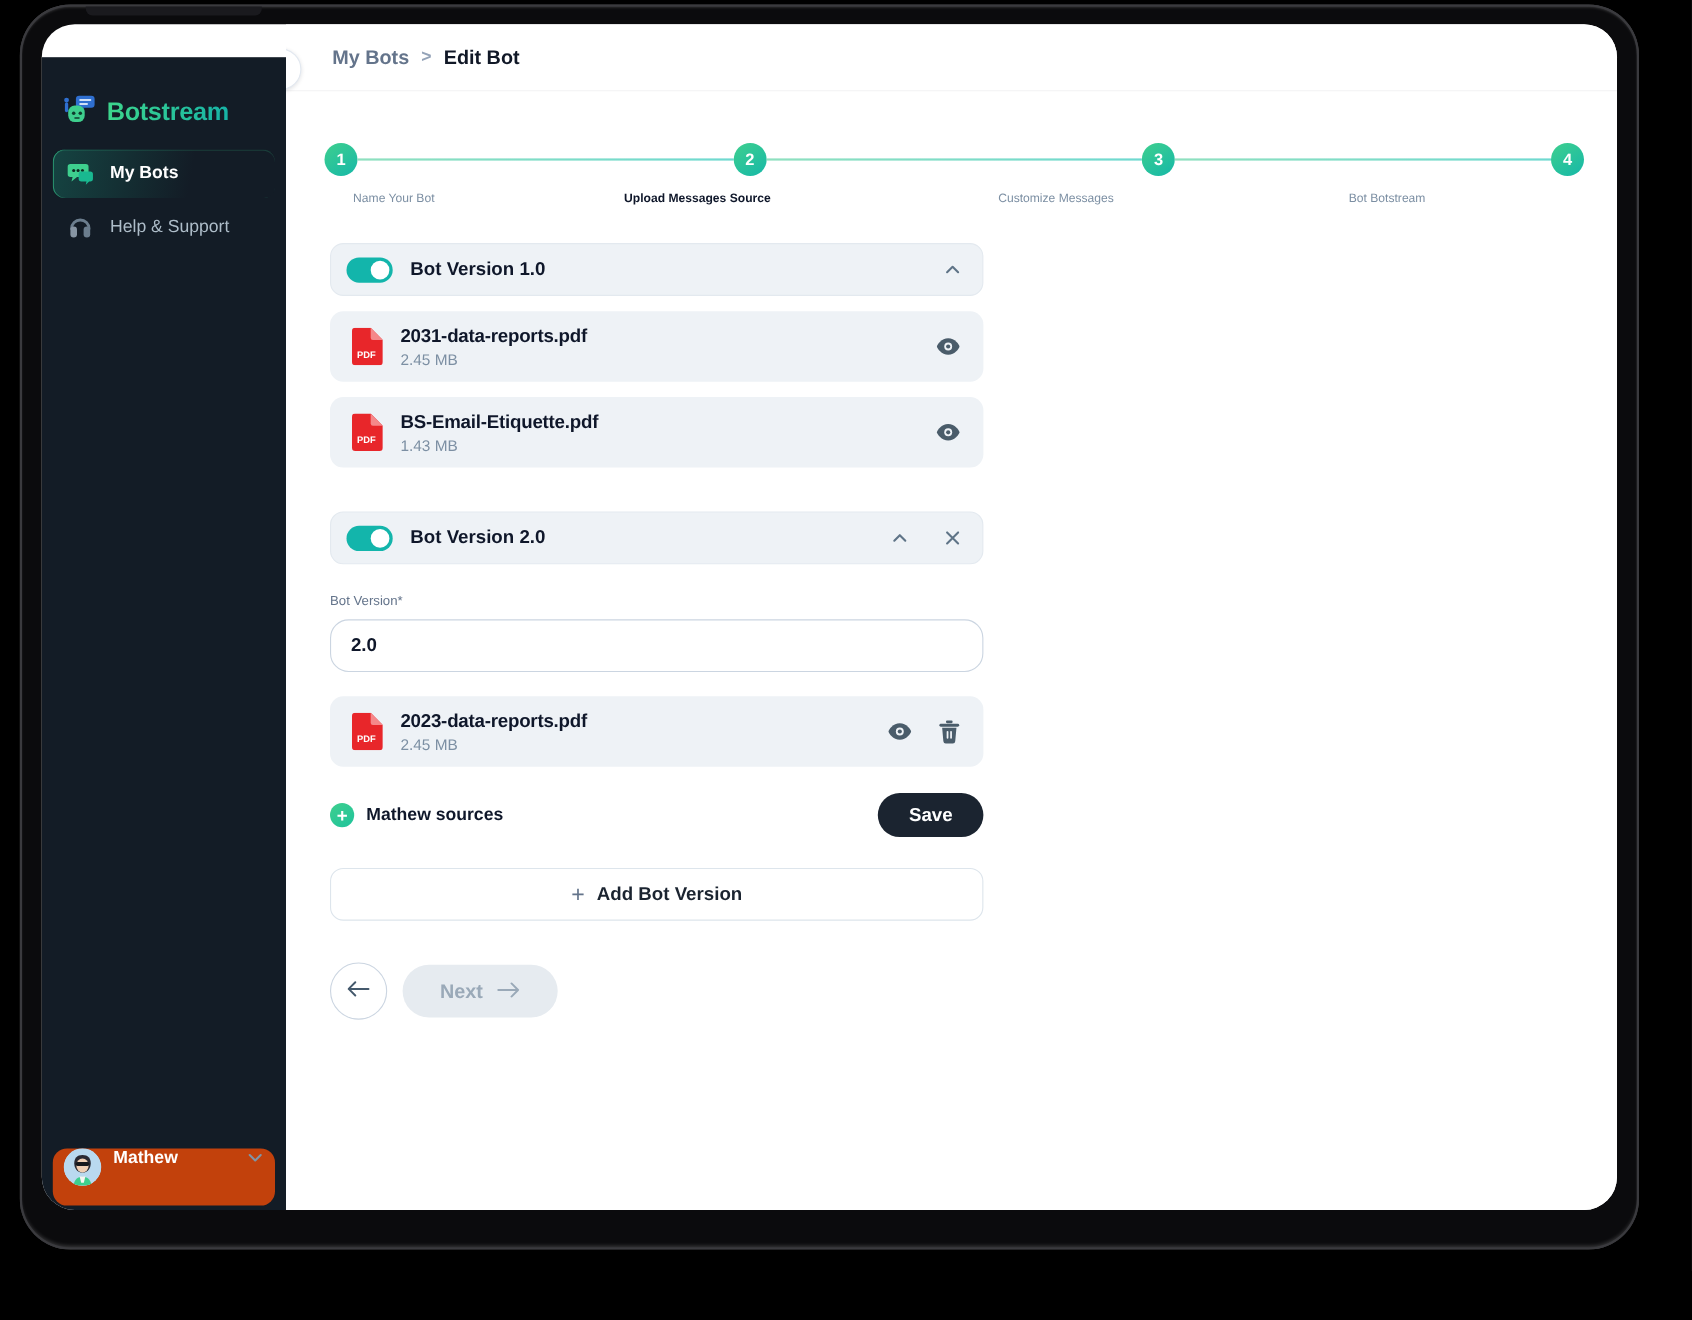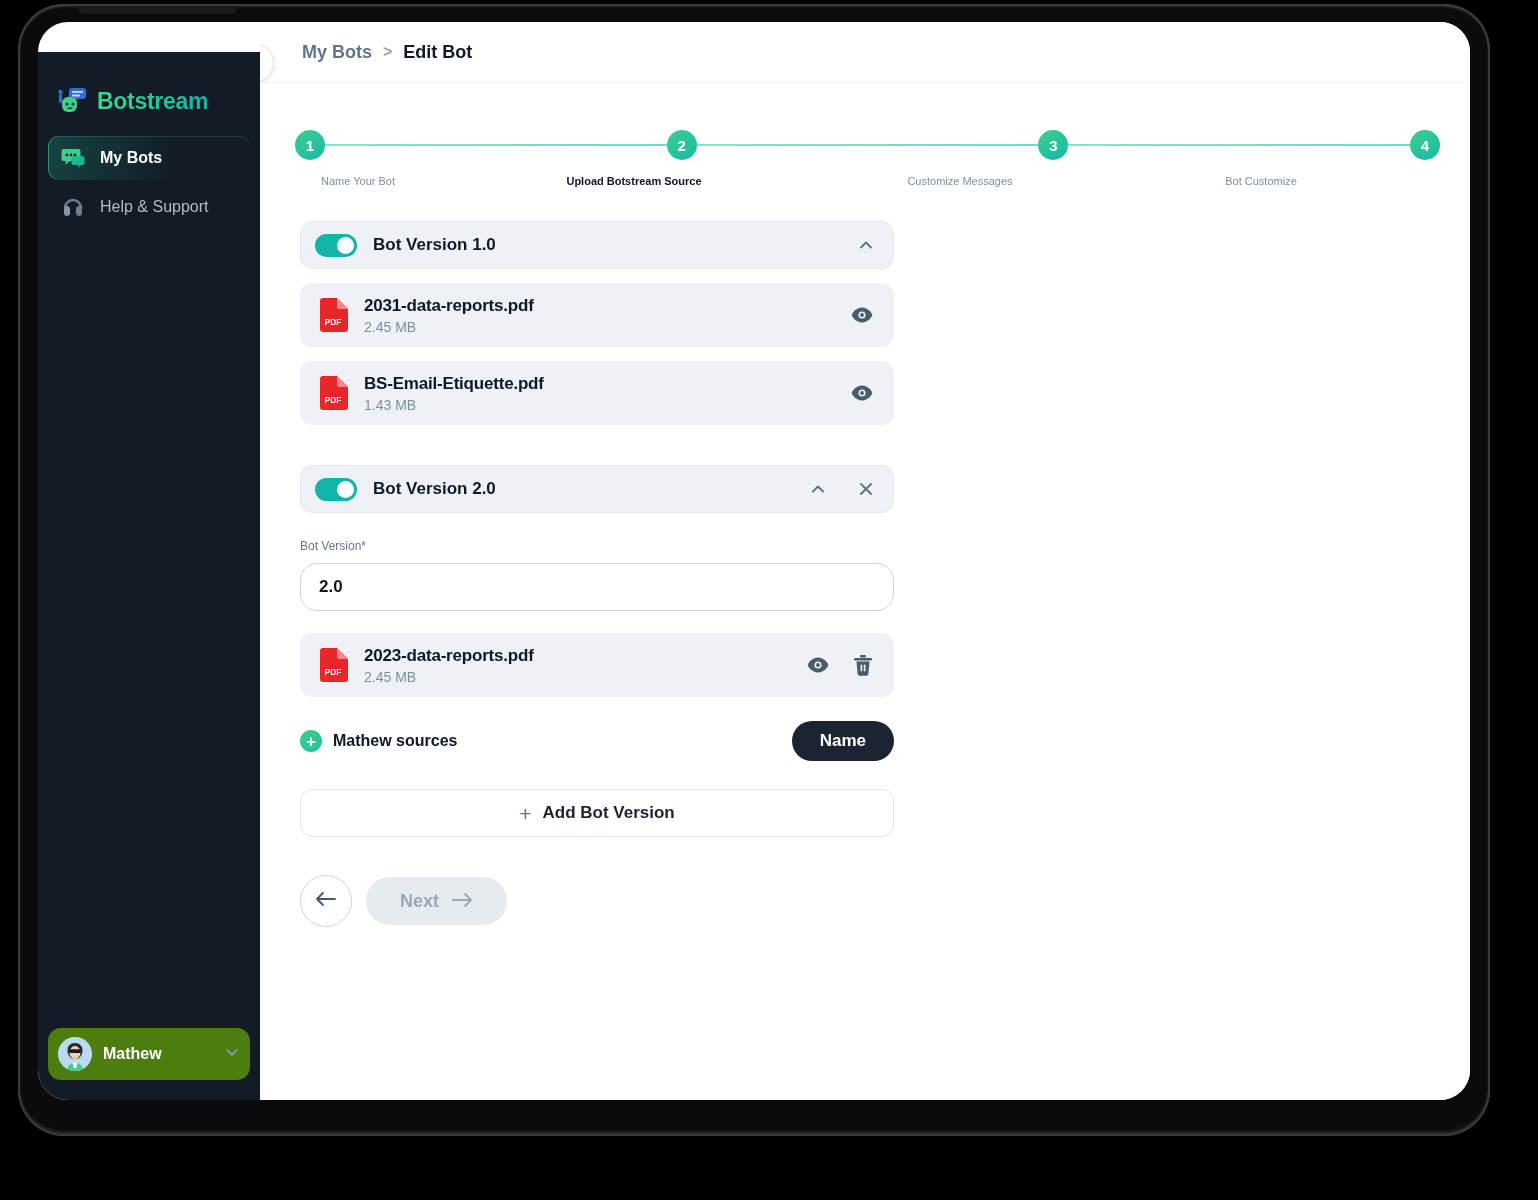--- a/index.html
+++ b/index.html
@@ -70,24 +70,24 @@
     cursor: pointer;
   }
   .nav-item.active {
     background: linear-gradient(100deg, rgba(26,160,130,0.30) 0%, rgba(19,28,38,0.25) 62%);
     color: #ffffff; font-weight: 600;
     box-shadow: inset 1px 0 0 rgba(60,214,150,0.55), inset 0 1px 0 rgba(60,214,150,0.18);
   }
   .nav-icon { width: 26px; height: 26px; flex: 0 0 26px; display:flex; align-items:center; justify-content:center;}
 
   .user-card {
-    position: absolute; left: 10px; bottom: 20px;
+    position: absolute; left: 10px; bottom: 4px;
     width: 202px; height: 52px;
-    background: #4d7c0f; border-radius: 13px;
-    display: flex; align-items: center; gap: 11px;
+    background: #c2410c; border-radius: 13px;
+    display: flex; gap: 11px;
     padding: 0 10px; cursor: pointer;
   }
   .avatar {
     width: 34px; height: 34px; border-radius: 50%;
     background: #b9d9ef; overflow: hidden; position: relative; flex: 0 0 34px;
   }
   .user-name { color: #fff; font-size: 16px; font-weight: 700; flex: 1; }
 
   
   #main { flex: 1; background: #ffffff; position: relative; overflow: hidden; }
@@ -299,23 +299,23 @@
           <div class="step-node">1</div>
           <div class="step-line"></div>
           <div class="step-node">2</div>
           <div class="step-line"></div>
           <div class="step-node">3</div>
           <div class="step-line"></div>
           <div class="step-node">4</div>
         </div>
         <div class="step-labels">
           <span class="step-label" style="width:226px;margin-left:-50px;text-align:center;">Name Your Bot</span>
-          <span class="step-label active" style="width:326px;text-align:center;">Upload Botstream Source</span>
+          <span class="step-label active" style="width:326px;text-align:center;">Upload Messages Source</span>
           <span class="step-label" style="width:326px;text-align:center;">Customize Messages</span>
-          <span class="step-label" style="width:276px;text-align:center;">Bot Customize</span>
+          <span class="step-label" style="width:276px;text-align:center;">Bot Botstream</span>
         </div>
       </div>
 
       <div id="content">
 
         
         <div class="version-card">
           <span class="toggle"></span>
           <span class="version-title">Bot Version 1.0</span>
           <span class="icon-btn">
@@ -420,21 +420,21 @@
               </svg>
             </span>
           </span>
         </div>
 
         <div class="action-row">
           <span class="upload-link">
             <span class="plus-circle">+</span>
             <span class="upload-text">Mathew sources</span>
           </span>
-          <button class="save-btn">Name</button>
+          <button class="save-btn">Save</button>
         </div>
 
         <button class="add-version-btn">
           <span class="plus-sign">+</span>
           <span>Add Bot Version</span>
         </button>
 
         <div class="nav-row">
           <div class="back-circle">
             <span>

